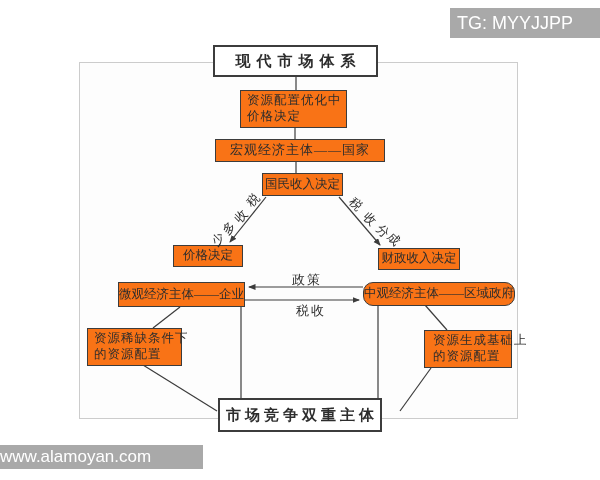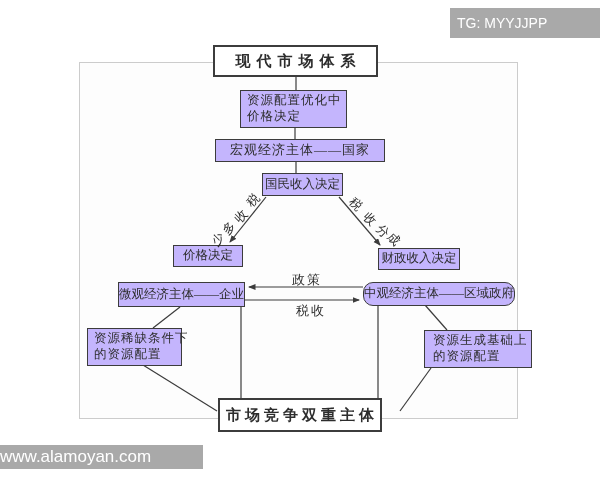--- a/index.html
+++ b/index.html
@@ -5,21 +5,21 @@
   html,body { margin:0; padding:0; background:#ffffff; }
   #canvas {
     position:relative; width:600px; height:480px; background:#ffffff;
     overflow:hidden; font-family:"Liberation Serif","DejaVu Serif",serif;
   }
   .frame {
     position:absolute; left:79px; top:62px; width:439px; height:357px;
     border:1px solid #cccccc; background:#fdfdfd; box-sizing:border-box;
   }
   .box {
-    position:absolute; box-sizing:border-box; background:#c4b5fd;
+    position:absolute; box-sizing:border-box; background:#f97316;
     border:1px solid #3c3c3c; color:#2d2d2d;
     display:flex; align-items:center; justify-content:center;
     font-size:12.5px; line-height:1.25; white-space:nowrap;
   }
   .box.big {
     border-width:2px; font-weight:bold; font-size:15px;
     letter-spacing:6px; padding-left:6px; background:#ffffff;
   }
   .box.big2 {
     border-width:2px; font-weight:bold; font-size:15px;
@@ -38,21 +38,21 @@
     position:absolute; width:15px; height:15px; color:#2d2d2d;
     font-size:12.5px; text-align:center; line-height:15px;
   }
   .rl { transform:rotate(-45deg); }
   .rr { transform:rotate(45deg); }
   .wm {
     position:absolute; background:#a9a9a9; color:#ffffff;
     font-family:"Liberation Sans","DejaVu Sans",sans-serif;
     display:flex; align-items:center;
   }
-  .wm.tr { left:450px; top:8px; width:150px; height:30px; font-size:14px; padding-left:7px; box-sizing:border-box; }
+  .wm.tr { left:450px; top:8px; width:150px; height:30px; font-size:18px; padding-left:7px; box-sizing:border-box; }
   .wm.bl { left:0px; top:445px; width:203px; height:24px; font-size:17px; box-sizing:border-box; }
 </style>
 </head>
 <body>
 
 <div id="canvas">
 
   <div class="frame"></div>
 
   <svg class="lines" viewBox="0 0 600 480">
@@ -95,21 +95,21 @@
 
   <div class="box" style="left:118px; top:282px; width:127px; height:25px;">微观经济主体——企业</div>
 
   <div class="box" style="left:363px; top:282px; width:152px; height:24px;border-radius:10px;">中观经济主体——区域政府</div>
 
   <div class="box twoline" style="left:87px; top:328px; width:95px; height:38px;">
     <span>资源稀缺条件下</span>
     <span>的资源配置</span>
   </div>
 
-  <div class="box twoline" style="left:424px; top:330px; width:108px; height:38px;padding-left:8px;">
+  <div class="box twoline" style="left:424px; top:330px; width:88px; height:38px;padding-left:8px;">
     <span>资源生成基础上</span>
     <span>的资源配置</span>
   </div>
 
   <div class="box big2" style="left:218px; top:398px; width:164px; height:34px;">市场竞争双重主体</div>
 
   <span class="rchar rl" style="left:246px; top:193px;">税</span>
   <span class="rchar rl" style="left:234px; top:209px;">收</span>
   <span class="rchar rl" style="left:222px; top:221px;">多</span>
   <span class="rchar rl" style="left:211px; top:232px;">少</span>

